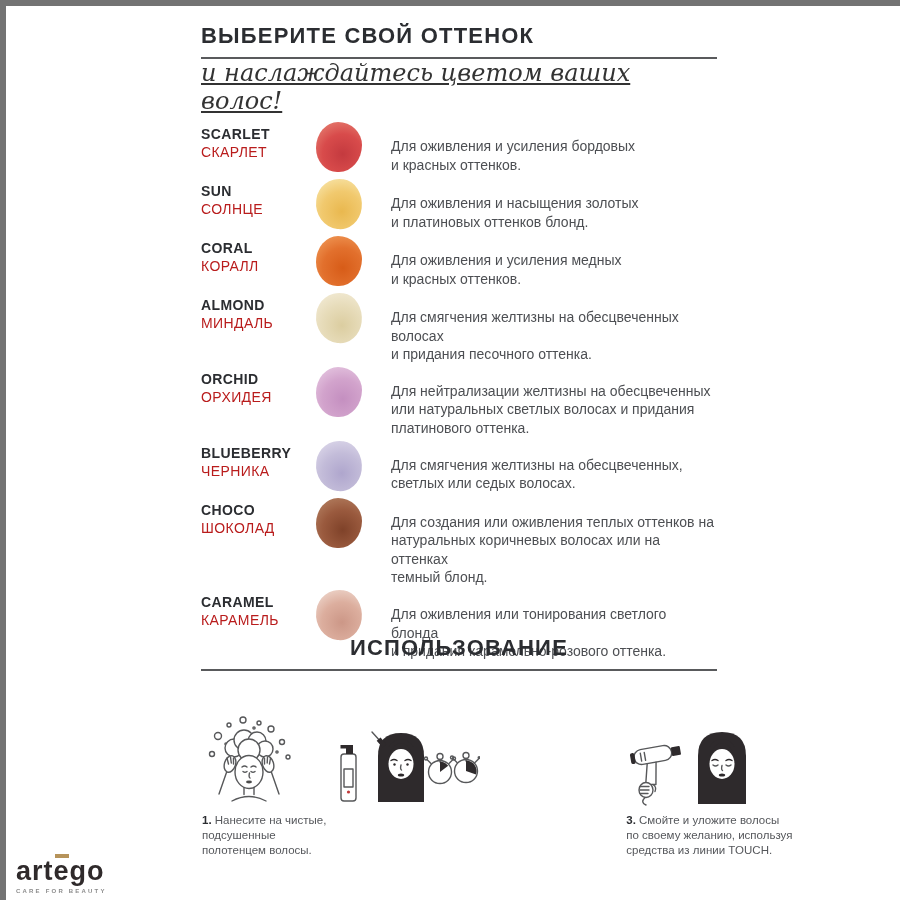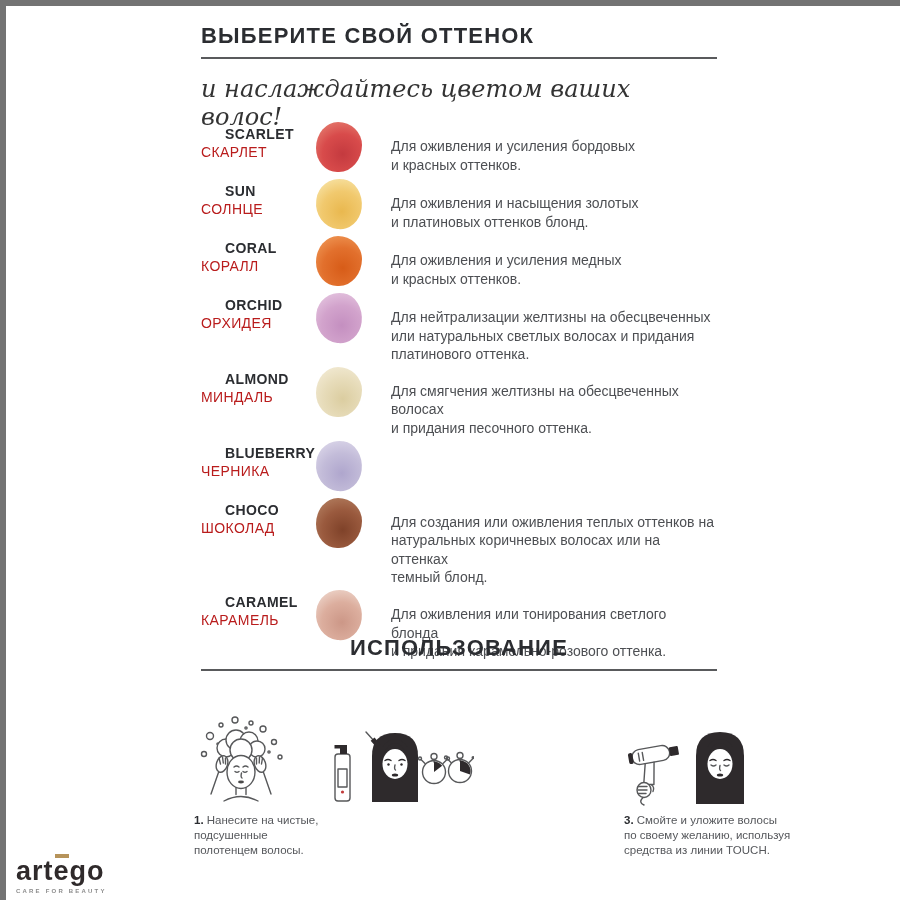--- a/index.html
+++ b/index.html
@@ -11,45 +11,45 @@
   
   .sec-header { position:absolute; left:195px; width:516px; }
   .sec-shades-header { top:18px; }
   .sec-usage-header  { top:630px;text-align:center; }
   .sec-title {
     margin:0 0 9px; font-size:22px; font-weight:bold;
     letter-spacing:1.2px; color:#2b2d31; line-height:1.1;
   }
   .rule { height:2px; background:#595a5c; }
   .script-subtitle {
-    margin:17px 0 0; font-family:"DejaVu Serif", serif; font-style:italic;
-    font-size:24px; color:#333; line-height:1.15;
+    margin:1px 0 0; font-family:"DejaVu Serif", serif; font-style:italic;
+    font-size:24px; color:#333; line-height:1.15;text-decoration:underline;
   }
   
   .shade-list { position:absolute; left:195px; top:120px; width:516px; }
   .shade-row {
     display:grid; grid-template-columns:112px 78px 1fr;
     align-items:start; min-height:50px; margin-bottom:7px;
   }
-  .shade-name-en { font-size:14px; font-weight:bold; letter-spacing:.4px; line-height:1.28; color:#2b2d31;margin-left:24px; }
+  .shade-name-en { font-size:14px; font-weight:bold; letter-spacing:.4px; line-height:1.28; color:#2b2d31; }
   .shade-name-ru { font-size:14px; letter-spacing:.4px; line-height:1.28; color:#b91c1c; }
   .swatch {
     display:block; width:46px; height:50px; margin:-4px 0 0 3px;
     border-radius:48% 52% 50% 46% / 52% 46% 54% 48%;
   }
   .shade-row:nth-child(2n) .swatch {
     border-radius:52% 48% 46% 54% / 46% 54% 48% 52%; transform:rotate(7deg);
   }
   .shade-desc {
     margin:11px 0 0; font-size:14px; line-height:1.33; color:#4d4f53;
     white-space:pre-line;
   }
   
   .steps { position:absolute; left:188px; top:706px; width:600px; display:flex; }
-  .step-1 { width:138px; } .step-2 { width:292px; } .step-3 { width:170px; }
+  .step-1 { width:138px;margin-left:8px; } .step-2 { width:292px; } .step-3 { width:170px; }
   .ill { height:94px; display:flex; align-items:flex-end; }
   .ill svg { display:block; }
   .caption {
     margin:7px 0 0; font-size:11.5px; line-height:1.32; color:#55575b;
     white-space:pre-line;
   }
   .cap-b { color:#2b2d31; font-weight:bold; }
   
   .logo-block { position:absolute; left:10px; top:852px; width:100%; text-align:left; }
   .logo-word { font-size:27px; font-weight:bold; letter-spacing:1px; color:#2f2a2b; line-height:1; }
@@ -102,51 +102,53 @@
       </div>
       <div class="swatch-cell">
         <span class="swatch" style="background: radial-gradient(circle at 58% 64%, rgb(215, 92, 24) 0%, rgb(226, 112, 45) 48%, rgb(238, 147, 81) 84%);"></span>
       </div>
       <p class="shade-desc">Для оживления и усиления медных
 и красных оттенков.</p>
     </div>
 
     <div class="shade-row">
       <div class="shade-names">
+        <div class="shade-name-en">ALMOND</div>
+        <div class="shade-name-ru">МИНДАЛЬ</div>
+      </div>
+      <div class="swatch-cell">
+        <span class="swatch" style="background: radial-gradient(circle at 58% 64%, rgb(219, 205, 160) 0%, rgb(231, 220, 186) 48%, rgb(241, 233, 210) 84%);"></span>
+      </div>
+      <p class="shade-desc">Для смягчения желтизны на обесцвеченных волосах
+и придания песочного оттенка.</p>
+    </div>
+
+    <div class="shade-row">
+      <div class="shade-names">
         <div class="shade-name-en">ORCHID</div>
         <div class="shade-name-ru">ОРХИДЕЯ</div>
       </div>
       <div class="swatch-cell">
         <span class="swatch" style="background: radial-gradient(circle at 58% 64%, rgb(196, 143, 192) 0%, rgb(210, 163, 204) 48%, rgb(227, 194, 222) 84%);"></span>
       </div>
       <p class="shade-desc">Для нейтрализации желтизны на обесцвеченных
 или натуральных светлых волосах и придания
 платинового оттенка.</p>
     </div>
 
     <div class="shade-row">
       <div class="shade-names">
-        <div class="shade-name-en">ALMOND</div>
-        <div class="shade-name-ru">МИНДАЛЬ</div>
-      </div>
-      <div class="swatch-cell">
-        <span class="swatch" style="background: radial-gradient(circle at 58% 64%, rgb(219, 205, 160) 0%, rgb(231, 220, 186) 48%, rgb(241, 233, 210) 84%);"></span>
-      </div>
-      <p class="shade-desc">Для смягчения желтизны на обесцвеченных волосах
-и придания песочного оттенка.</p>
-    </div>
-
-    <div class="shade-row">
-      <div class="shade-names">
         <div class="shade-name-en">BLUEBERRY</div>
         <div class="shade-name-ru">ЧЕРНИКА</div>
       </div>
       <div class="swatch-cell">
         <span class="swatch" style="background: radial-gradient(circle at 58% 64%, rgb(175, 166, 205) 0%, rgb(195, 188, 217) 48%, rgb(217, 212, 232) 84%);"></span>
       </div>
+      <p class="shade-desc">Для смягчения желтизны на обесцвеченных,
+светлых или седых волосах.</p>
     </div>
 
     <div class="shade-row">
       <div class="shade-names">
         <div class="shade-name-en">CHOCO</div>
         <div class="shade-name-ru">ШОКОЛАД</div>
       </div>
       <div class="swatch-cell">
         <span class="swatch" style="background: radial-gradient(circle at 58% 64%, rgb(127, 66, 41) 0%, rgb(154, 90, 62) 48%, rgb(176, 122, 92) 84%);"></span>
       </div>

